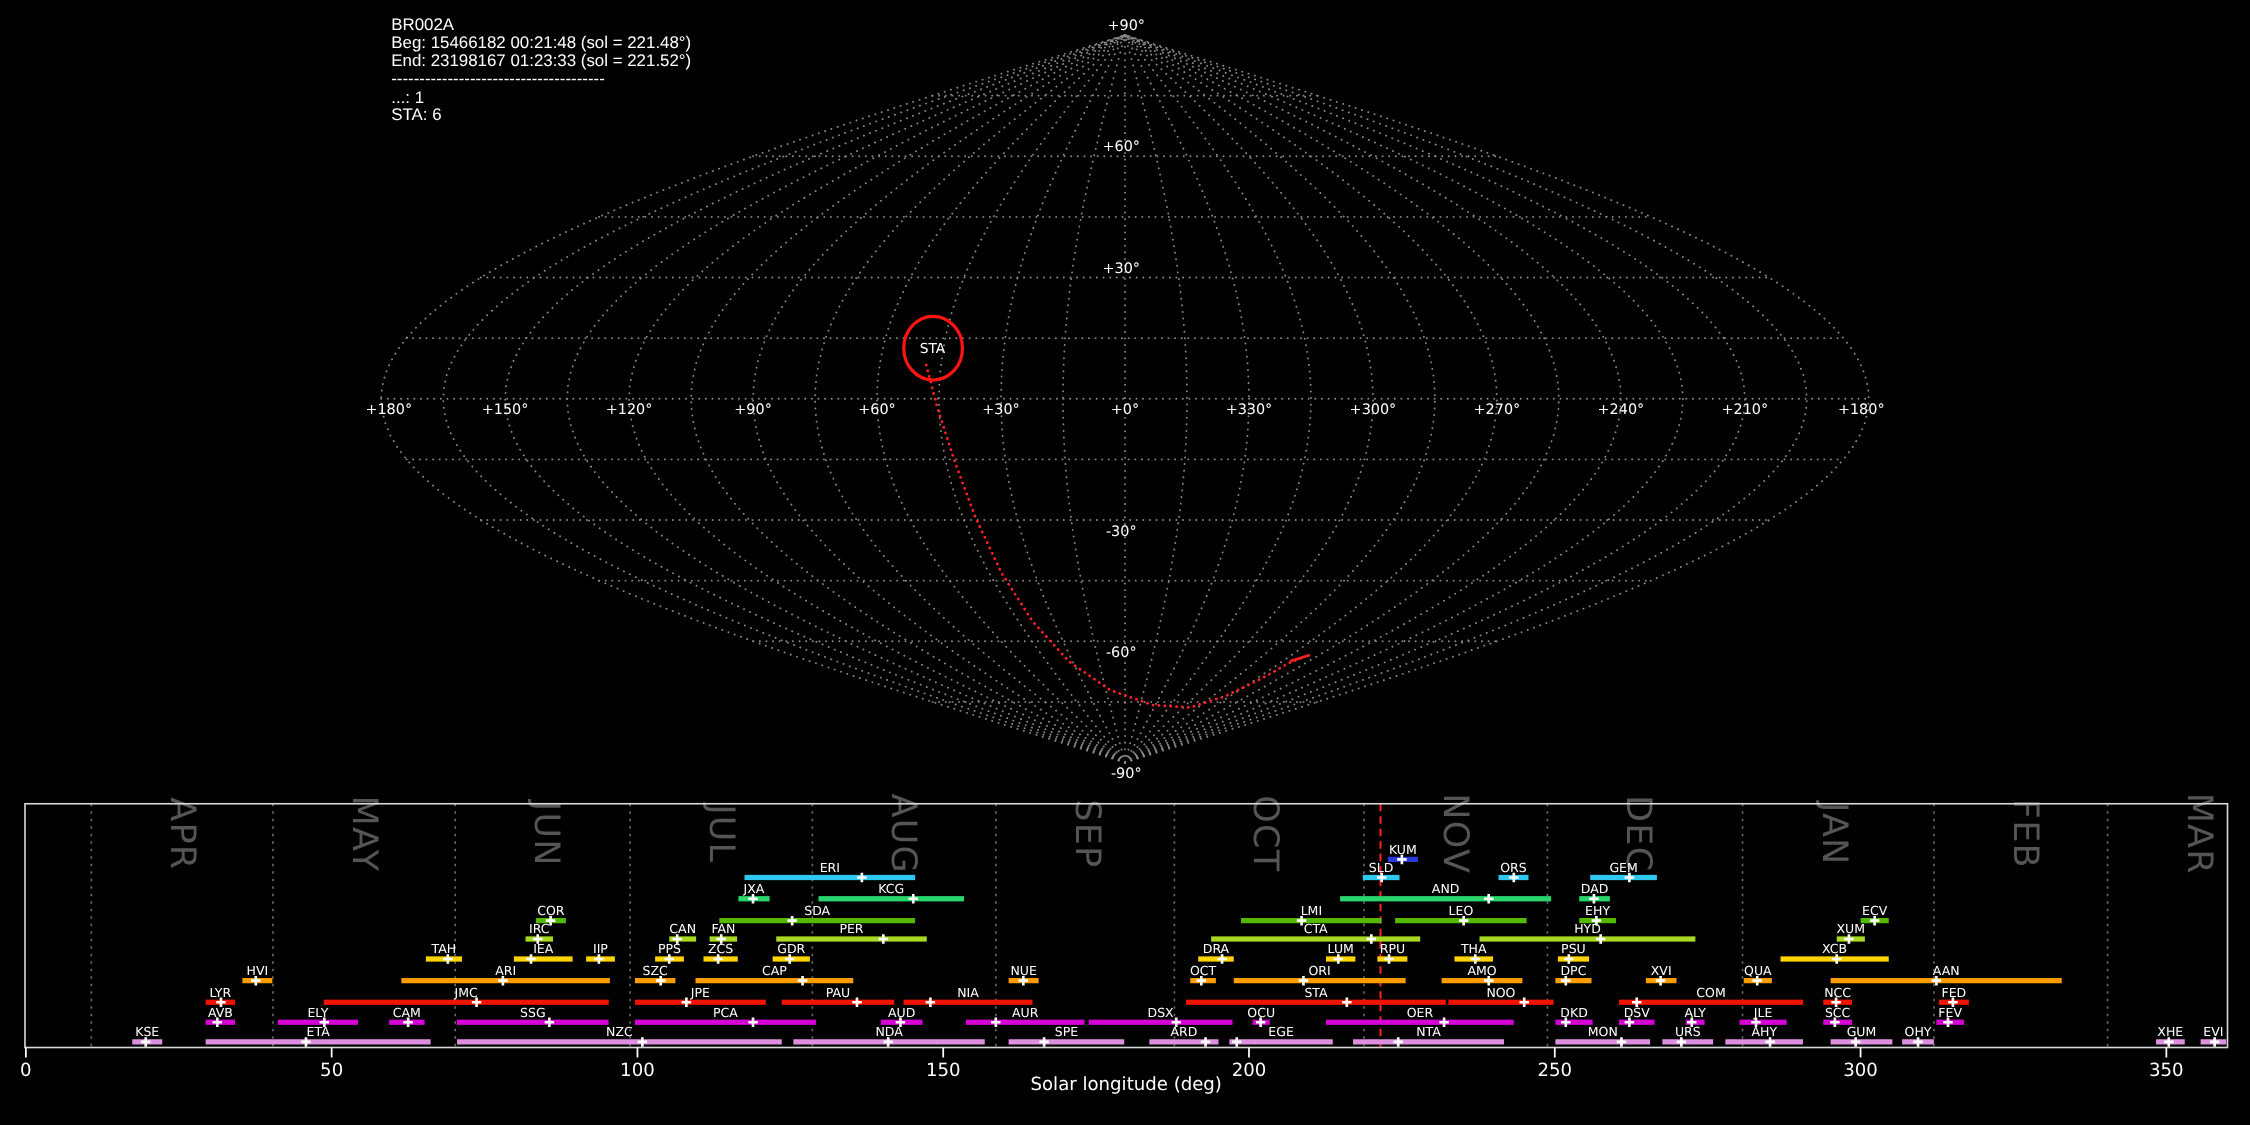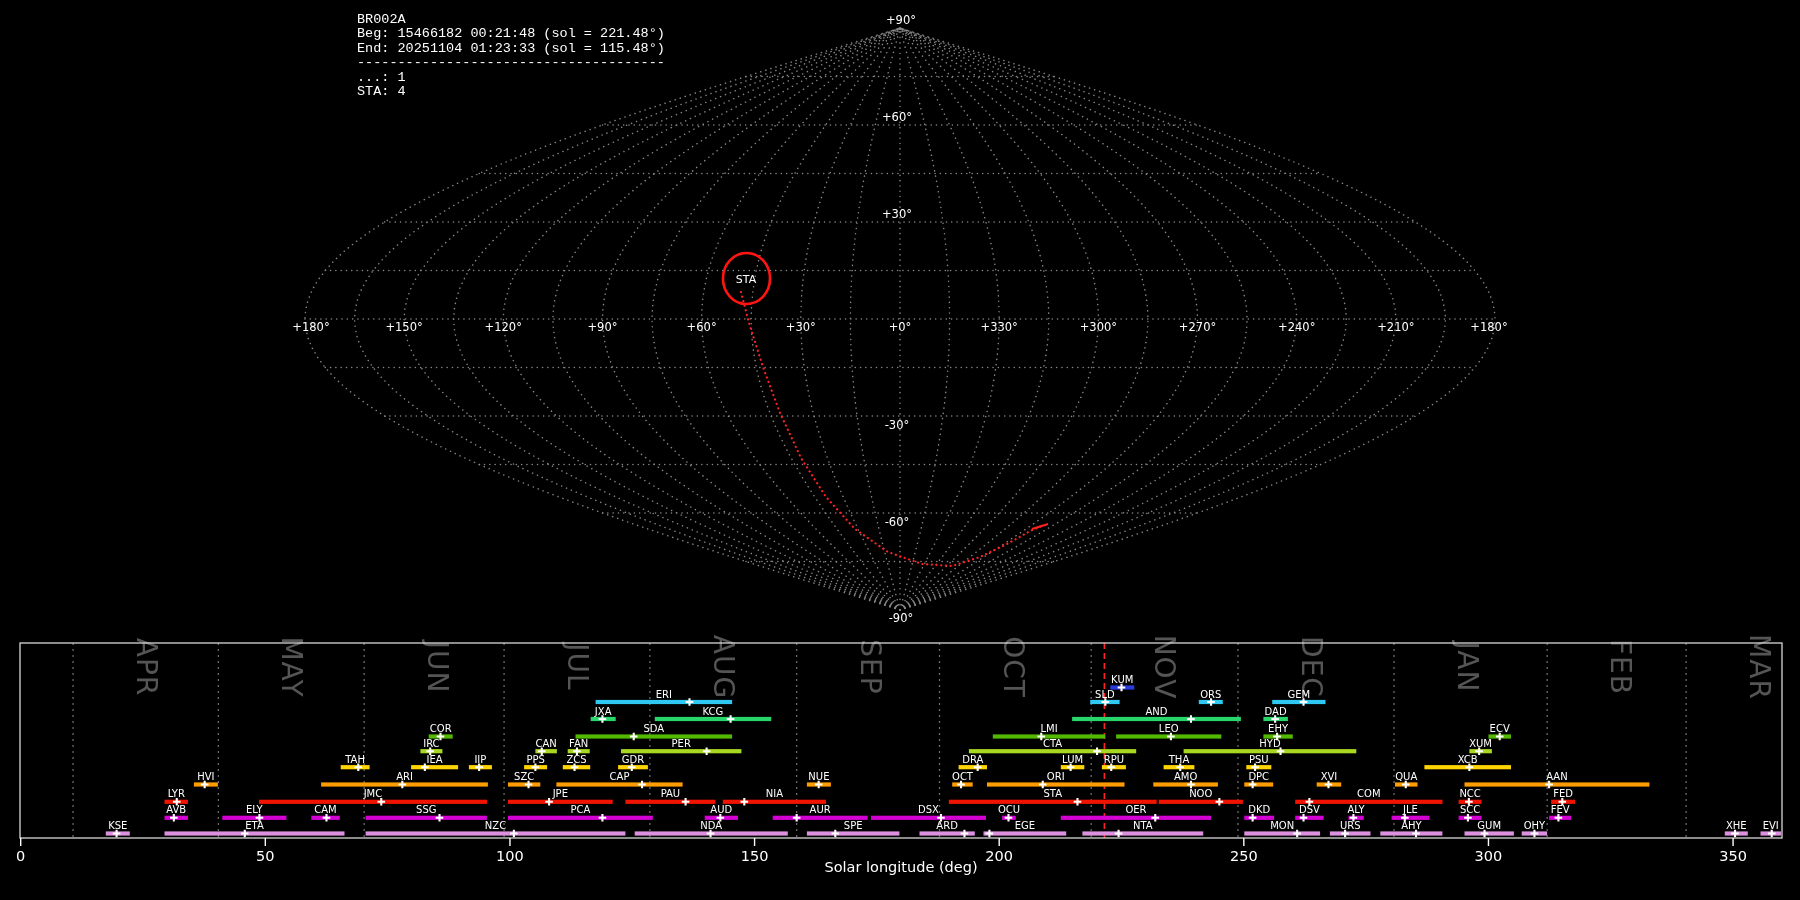--- a/index.html
+++ b/index.html
@@ -1,21 +1,21 @@
 <!DOCTYPE html>
 <html><head>
 <meta charset="utf-8">
 <style>
   html,body{margin:0;padding:0;background:#000;}
   .stage{position:relative;width:1800px;height:900px;background:#000;overflow:hidden;
          font-family:"DejaVu Sans",sans-serif;}
   #scene{position:absolute;left:0;top:0;}
   .hdr{position:absolute;left:313px;top:13px;color:#fff;
-       font-family:Liberation Mono, monospace;font-size:13.5px;line-height:14.4px;
-       white-space:pre;margin-left:44px;}
+       font-family:Liberation Sans, sans-serif;font-size:13.5px;line-height:14.4px;
+       white-space:pre;}
 </style>
 </head>
 <body>
 
 <div class="stage">
   <svg id="scene" width="1800" height="900" viewBox="0 0 1800 900">
       <g fill="none" stroke="#a9a9a9" stroke-width="1.5" stroke-dasharray="0.1 5.2" stroke-linecap="round" opacity="0.8">
         <path d="M900.0,610.0L931.1,600.3L962.2,590.6L993.1,580.9L1023.7,571.2L1054.0,561.5L1083.9,551.8L1113.3,542.1L1142.0,532.4L1170.2,522.7L1197.5,513.0L1224.1,503.3L1249.8,493.6L1274.5,483.9L1298.2,474.2L1320.8,464.5L1342.2,454.8L1362.5,445.1L1381.4,435.4L1399.1,425.7L1415.4,416.0L1430.2,406.3L1443.6,396.6L1455.6,386.9L1466.0,377.2L1474.8,367.5L1482.1,357.8L1487.8,348.1L1491.8,338.4L1494.3,328.7L1495.1,319.0L1494.3,309.3L1491.8,299.6L1487.8,289.9L1482.1,280.2L1474.8,270.5L1466.0,260.8L1455.6,251.1L1443.6,241.4L1430.2,231.7L1415.4,222.0L1399.1,212.3L1381.4,202.6L1362.5,192.9L1342.2,183.2L1320.8,173.5L1298.2,163.8L1274.5,154.1L1249.8,144.4L1224.1,134.7L1197.5,125.0L1170.2,115.3L1142.0,105.6L1113.3,95.9L1083.9,86.2L1054.0,76.5L1023.7,66.8L993.1,57.1L962.2,47.4L931.1,37.7L900.0,28.0"></path>
         <path d="M900.0,610.0L928.5,600.3L957.0,590.6L985.3,580.9L1013.4,571.2L1041.2,561.5L1068.6,551.8L1095.5,542.1L1121.9,532.4L1147.6,522.7L1172.7,513.0L1197.1,503.3L1220.6,493.6L1243.3,483.9L1265.0,474.2L1285.7,464.5L1305.4,454.8L1323.9,445.1L1341.3,435.4L1357.5,425.7L1372.4,416.0L1386.0,406.3L1398.3,396.6L1409.3,386.9L1418.8,377.2L1426.9,367.5L1433.6,357.8L1438.8,348.1L1442.5,338.4L1444.7,328.7L1445.5,319.0L1444.7,309.3L1442.5,299.6L1438.8,289.9L1433.6,280.2L1426.9,270.5L1418.8,260.8L1409.3,251.1L1398.3,241.4L1386.0,231.7L1372.4,222.0L1357.5,212.3L1341.3,202.6L1323.9,192.9L1305.4,183.2L1285.7,173.5L1265.0,163.8L1243.3,154.1L1220.6,144.4L1197.1,134.7L1172.7,125.0L1147.6,115.3L1121.9,105.6L1095.5,95.9L1068.6,86.2L1041.2,76.5L1013.4,66.8L985.3,57.1L957.0,47.4L928.5,37.7L900.0,28.0"></path>
         <path d="M900.0,610.0L926.0,600.3L951.8,590.6L977.6,580.9L1003.1,571.2L1028.3,561.5L1053.2,551.8L1077.7,542.1L1101.7,532.4L1125.1,522.7L1148.0,513.0L1170.1,503.3L1191.5,493.6L1212.1,483.9L1231.8,474.2L1250.7,464.5L1268.5,454.8L1285.4,445.1L1301.2,435.4L1315.9,425.7L1329.5,416.0L1341.9,406.3L1353.0,396.6L1363.0,386.9L1371.6,377.2L1379.0,367.5L1385.1,357.8L1389.8,348.1L1393.2,338.4L1395.2,328.7L1395.9,319.0L1395.2,309.3L1393.2,299.6L1389.8,289.9L1385.1,280.2L1379.0,270.5L1371.6,260.8L1363.0,251.1L1353.0,241.4L1341.9,231.7L1329.5,222.0L1315.9,212.3L1301.2,202.6L1285.4,192.9L1268.5,183.2L1250.7,173.5L1231.8,163.8L1212.1,154.1L1191.5,144.4L1170.1,134.7L1148.0,125.0L1125.1,115.3L1101.7,105.6L1077.7,95.9L1053.2,86.2L1028.3,76.5L1003.1,66.8L977.6,57.1L951.8,47.4L926.0,37.7L900.0,28.0"></path>
@@ -398,14 +398,14 @@
         <text x="999.2" y="861" fill="#fff" text-anchor="middle" font-size="14.5">200</text>
         <line x1="1243.825" y1="838" x2="1243.825" y2="846" stroke="#fff" stroke-width="1.4"></line>
         <text x="1243.825" y="861" fill="#fff" text-anchor="middle" font-size="14.5">250</text>
         <line x1="1488.45" y1="838" x2="1488.45" y2="846" stroke="#fff" stroke-width="1.4"></line>
         <text x="1488.45" y="861" fill="#fff" text-anchor="middle" font-size="14.5">300</text>
         <line x1="1733.075" y1="838" x2="1733.075" y2="846" stroke="#fff" stroke-width="1.4"></line>
         <text x="1733.075" y="861" fill="#fff" text-anchor="middle" font-size="14.5">350</text>
         <text x="901" y="872" fill="#fff" text-anchor="middle" font-size="14.5">Solar longitude (deg)</text>
       </g>
     </svg>
-  <div class="hdr"><div>BR002A</div><div>Beg: 15466182 00:21:48 (sol = 221.48°)</div><div>End: 20251104 01:23:33 (sol = 115.48°)</div><div>--------------------------------------</div><div>...: 1</div><div>STA: 4</div></div>
+  <div class="hdr"><div>BR002A</div><div>Beg: 15466182 00:21:48 (sol = 221.48°)</div><div>End: 23198167 01:23:33 (sol = 221.52°)</div><div>--------------------------------------</div><div>...: 1</div><div>STA: 6</div></div>
 </div>
 
 </body></html>

